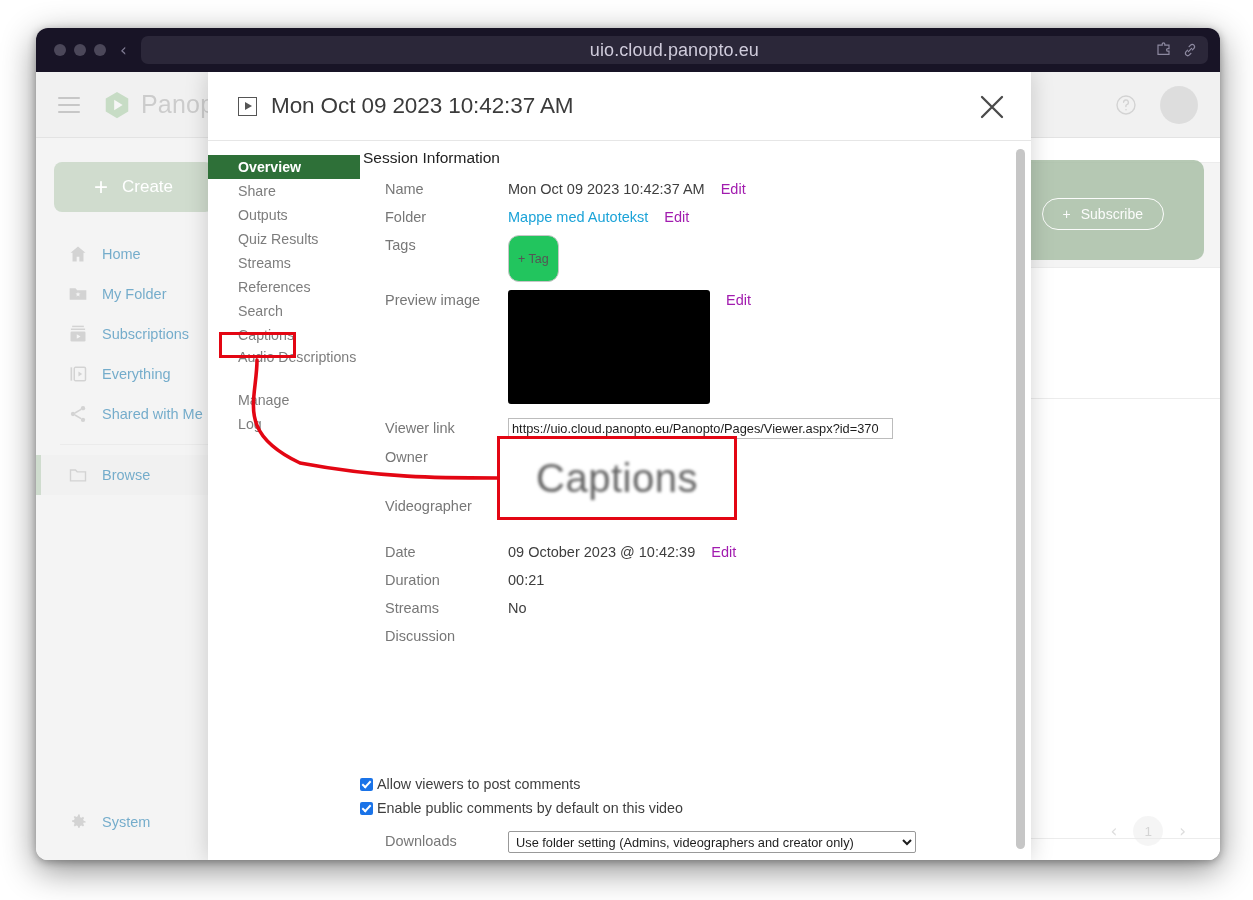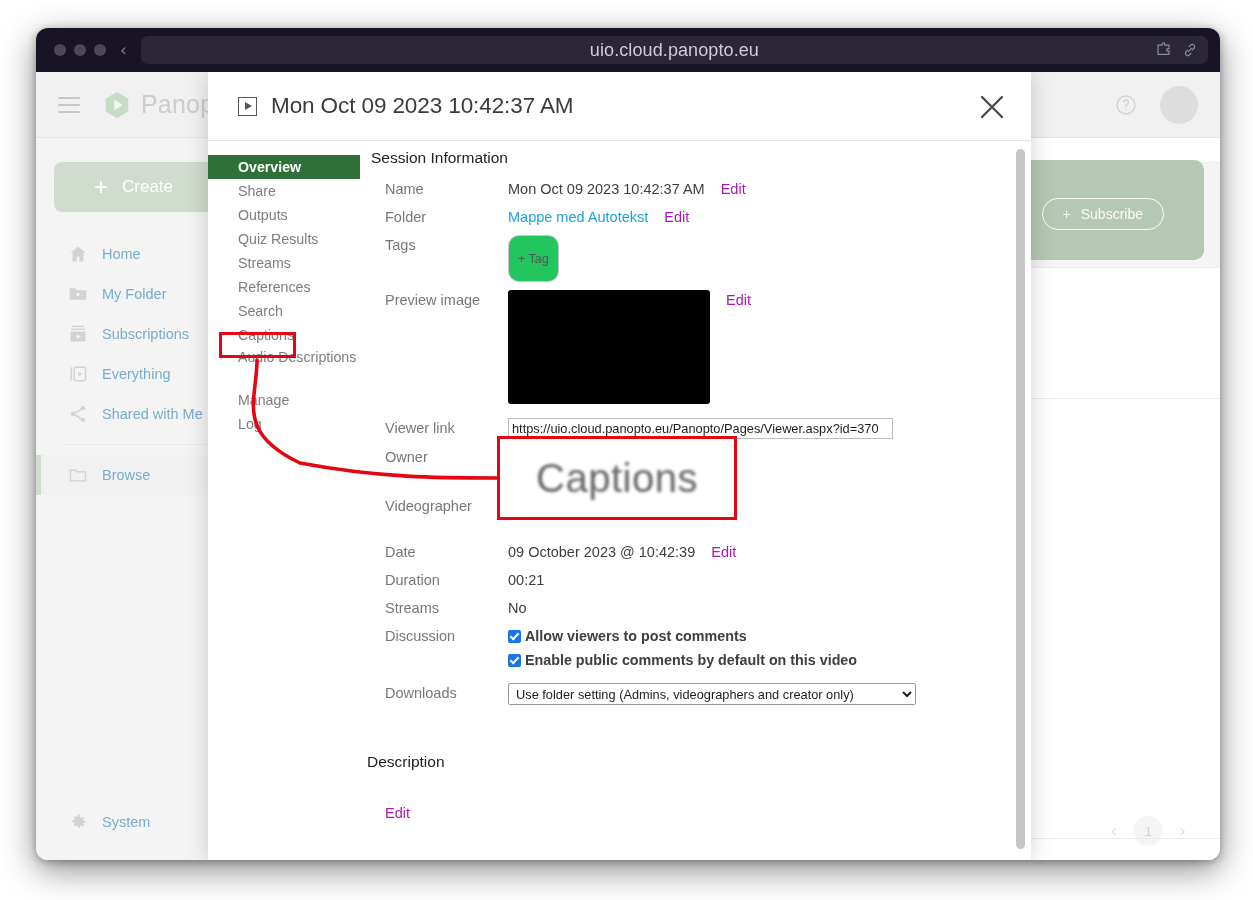--- a/index.html
+++ b/index.html
@@ -323,21 +323,21 @@
 
   
   .m-main {
     position: absolute;
     left: 152px; top: 0; right: 20px; bottom: 0;
     padding: 8px 0 0 0;
   }
   .sec-title {
     font-size: 15.5px;
     color: #222;
-    margin: 0 0 12px 11px;
+    margin: 0 0 12px 3px;
   }
   .field-row {
     display: flex;
     align-items: flex-start;
     margin-bottom: 8px;
   }
   .field-label {
     width: 148px;
     flex: 0 0 148px;
     padding-left: 25px;
@@ -391,21 +391,20 @@
     width: 155px;
     border-radius: 2px;
     background: linear-gradient(90deg,#c9c9c9 0%, #d9d9d9 18%, #c4c4c4 36%, #dedede 52%, #c9c9c9 72%, #e2e2e2 100%);
     filter: blur(3px);
     margin-top: 3px;
   }
   .chk-line {
     display:flex; align-items:center; gap: 4px;
     font-size: 14.3px; color: #3e3e3e;
     line-height: 21px;
-    font-weight: bold;
   }
   .chk {
     width: 13px; height: 13px;
     background: #1a73e8;
     border-radius: 2px;
     position: relative;
     flex: 0 0 13px;
   }
   .chk::after{
     content:"";
@@ -746,21 +745,21 @@
             <div class="field-row">
               <div class="field-label">Duration</div>
               <div class="field-val">00:21</div>
             </div>
 
             <div class="field-row">
               <div class="field-label">Streams</div>
               <div class="field-val">No</div>
             </div>
 
-            <div class="field-row" style="margin-bottom:12px;">
+            <div class="field-row" style="margin-bottom:12px;flex-direction:column;">
               <div class="field-label">Discussion</div>
               <div class="field-val" style="flex-direction:column; gap:3px; align-items:flex-start;">
                 <span class="chk-line">
                   <span class="chk"></span>
                   <span>Allow viewers to post comments</span>
                 </span>
                 <span class="chk-line">
                   <span class="chk"></span>
                   <span>Enable public comments by default on this video</span>
                 </span>

